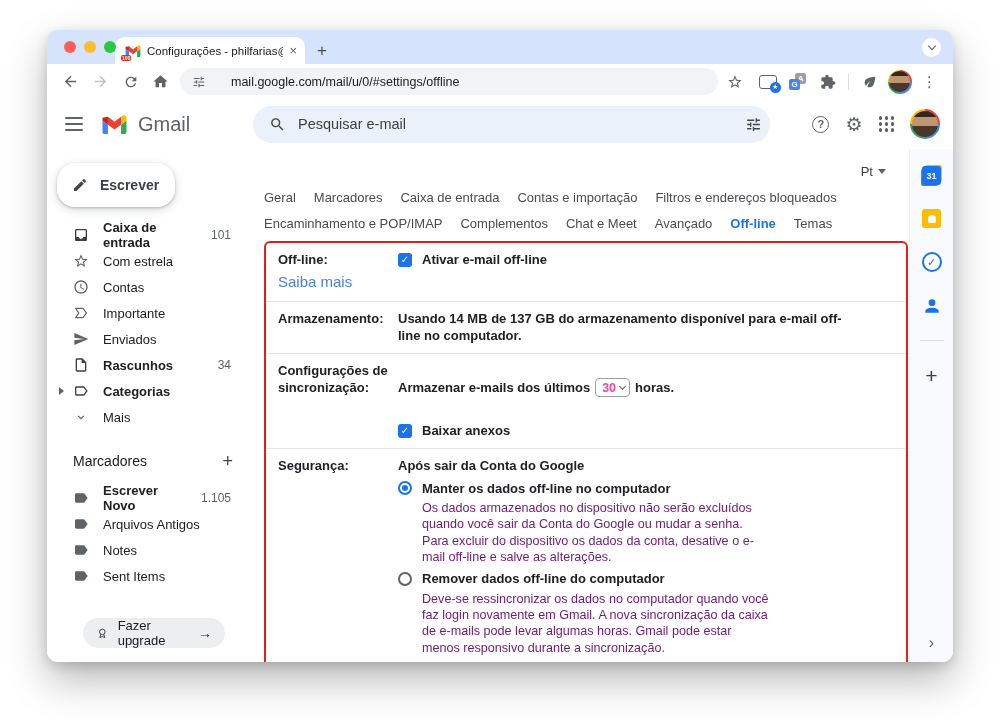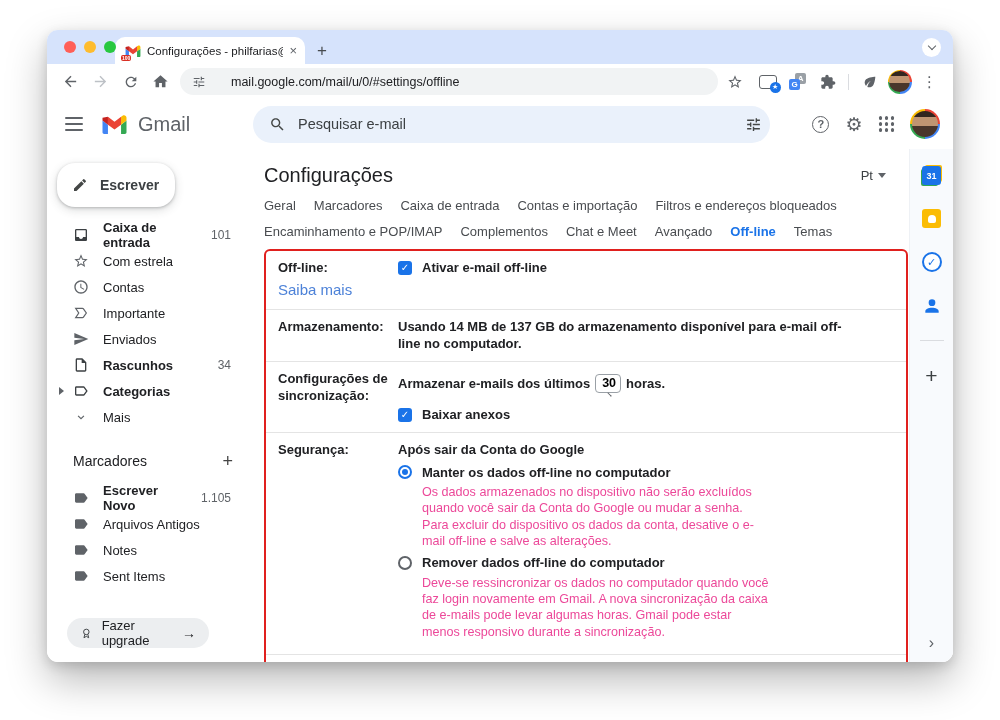--- a/index.html
+++ b/index.html
@@ -79,21 +79,21 @@
   .nav-item { height: 26px; display: flex; align-items: center; gap: 14px; padding: 0 22px 0 26px;
               font-size: 13px; color: #202124; }
   .nav-item.withcaret { padding-left: 12px; }
   .caret-r { width: 0; height: 0; border-top: 4px solid transparent; border-bottom: 4px solid transparent;
              border-left: 5px solid #5f6368; margin-right: -5px; }
   .nav-ic { width: 16px; height: 16px; flex-shrink: 0; display: flex; align-items: center; justify-content: center; }
   .cnt { margin-left: auto; font-size: 12px; color: #5f6368; }
   .bold { font-weight: bold; }
   .labels-head { margin: 22px 20px 8px 26px; display: flex; align-items: center; font-size: 14px; color: #202124; }
   .labels-plus { margin-left: auto; font-size: 18px; color: #444; line-height: 1; }
-  .upgrade { position: absolute; left: 20px; bottom: 14px; width: 142px; height: 30px; background: #eceef0;
+  .upgrade { position: absolute; left: 36px; bottom: 14px; width: 142px; height: 30px; background: #eceef0;
              border-radius: 15px; display: flex; align-items: center; gap: 9px; padding: 0 13px;
              font-size: 13px; color: #202124; }
   .upg-arrow { margin-left: auto; font-size: 14px; color: #202124; }
   
   .main { flex: 1; min-width: 0; padding: 15px 1px 0 11px; }
   .title-row { display: flex; align-items: center; }
   .settings-title { font-size: 20px; color: #202124; }
   .lang { margin-left: auto; margin-right: 22px; font-size: 13px; color: #3c4043; display: flex; align-items: center; gap: 5px; }
   .tri-d { width: 0; height: 0; border-left: 4px solid transparent; border-right: 4px solid transparent; border-top: 5px solid #5f6368; }
   .tabs { margin-top: 11px; display: flex; gap: 18px; font-size: 13px; color: #494c50; white-space: nowrap; }
@@ -102,30 +102,30 @@
   .prow { display: flex; padding: 8px 14px 9px 12px; border-bottom: 1px solid #e4e4e4; font-size: 13px; line-height: 1.32; }
   .plabel { width: 120px; flex-shrink: 0; font-weight: bold; color: #202124; }
   .plink { display: block; color: #4d82d8; font-weight: normal; margin-top: 4px; font-size: 15px; text-decoration: none; }
   .pcontent { flex: 1; color: #202124; }
   .checkrow { display: flex; align-items: center; }
   .check { width: 14px; height: 14px; background: #1a73e8; border-radius: 3px; color: #fff; font-size: 10px;
            font-weight: bold; display: inline-flex; align-items: center; justify-content: center; margin-right: 10px; flex-shrink: 0; }
   .strong { font-weight: bold; }
   .storage-text { max-width: 455px; font-weight: bold; }
   .selectbox { display: inline-flex; align-items: center; gap: 4px; border: 1px solid #9aa0a6; border-radius: 4px;
-               height: 19px; padding: 0 4px 0 6px; margin: 4px 5px; font-size: 12.5px; color: #000000; vertical-align: middle; flex-direction: column; }
+               height: 19px; padding: 0 4px 0 6px; margin: 16px 5px; font-size: 12.5px; color: #ec4899; vertical-align: middle; }
   .selectbox .chev-d { width: 5px; height: 5px; margin-top: -2px; }
   .syncline { display: flex; align-items: center; font-weight: bold; }
   .mt8 { margin-top: 9px; }
   .radio-row { display: flex; align-items: center; margin-top: 5px; }
   .radio { width: 14px; height: 14px; border-radius: 50%; border: 2px solid #5f6368; margin-right: 10px; flex-shrink: 0; position: relative; }
   .radio.sel { border-color: #1a73e8; }
   .radio.sel::after { content: ""; position: absolute; left: 2px; top: 2px; width: 6px; height: 6px; border-radius: 50%; background: #1a73e8; }
   .rlabel { font-weight: bold; color: #202124; }
-  .rdesc { margin: 3px 0 5px 24px; max-width: 350px; color: #ec4899; font-size: 12.6px; line-height: 16.4px; }
+  .rdesc { margin: 3px 0 5px 24px; max-width: 350px; color: #701a75; font-size: 12.6px; line-height: 16.4px; }
   .btnrow { display: flex; justify-content: center; align-items: center; gap: 10px; padding: 8px 0 9px; }
   .btn { font-family: inherit; font-size: 12.5px; color: #202124; background: linear-gradient(#ffffff, #ebebeb);
          border: 1px solid #b3b3b3; border-radius: 5px; padding: 3px 10px; }
   .save-wrap { border: 2px solid #e0201e; border-radius: 6px; padding: 1px; line-height: 0; }
   
   .rightpanel { width: 44px; flex-shrink: 0; background: #f8fafd; border-left: 1px solid #eef1f5;
                 display: flex; flex-direction: column; align-items: center; padding-top: 17px; gap: 24px; position: relative; }
   .rp-cal { width: 19px; height: 19px; background: #1a73e8; border-radius: 3px; color: #fff; font-size: 9px; font-weight: bold;
             display: flex; align-items: center; justify-content: center;
             box-shadow: -2px 2px 0 -1px #34a853, 2px -2px 0 -1px #fbbc04; }
@@ -410,21 +410,20 @@
           <circle cx="12" cy="9" r="5.2" fill="none" stroke="#3c4043" stroke-width="1.8"></circle>
           <path fill="none" stroke="#3c4043" stroke-width="1.8" d="M9.2 13.5L7.5 20l4.5-2.6L16.5 20l-1.7-6.5"></path>
         </svg>
         <span>Fazer upgrade</span>
         <span class="upg-arrow">→</span>
       </div>
     </div>
 
     <div class="main">
       <div class="title-row">
-        <span class="settings-title">Configurações</span>
         <span class="lang">
           <span>Pt</span>
           <span class="tri-d"></span>
         </span>
       </div>
 
       <div class="tabs">
         <span class="tab-link">Geral</span>
         <span class="tab-link">Marcadores</span>
         <span class="tab-link">Caixa de entrada</span>

